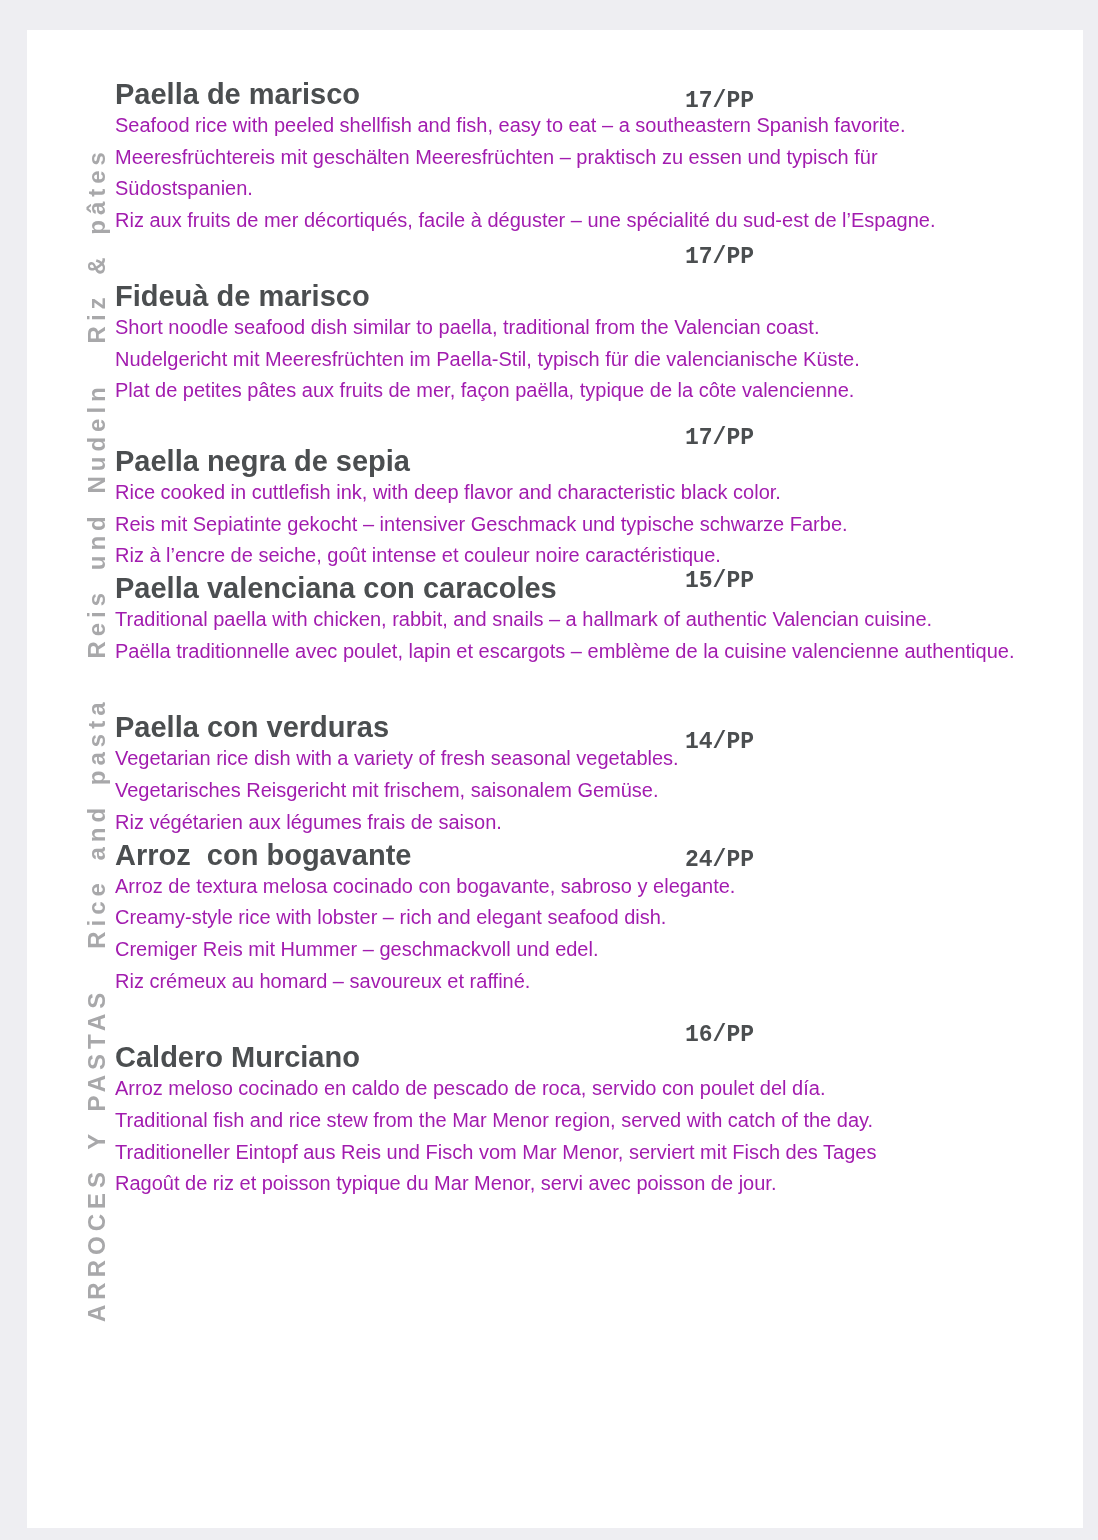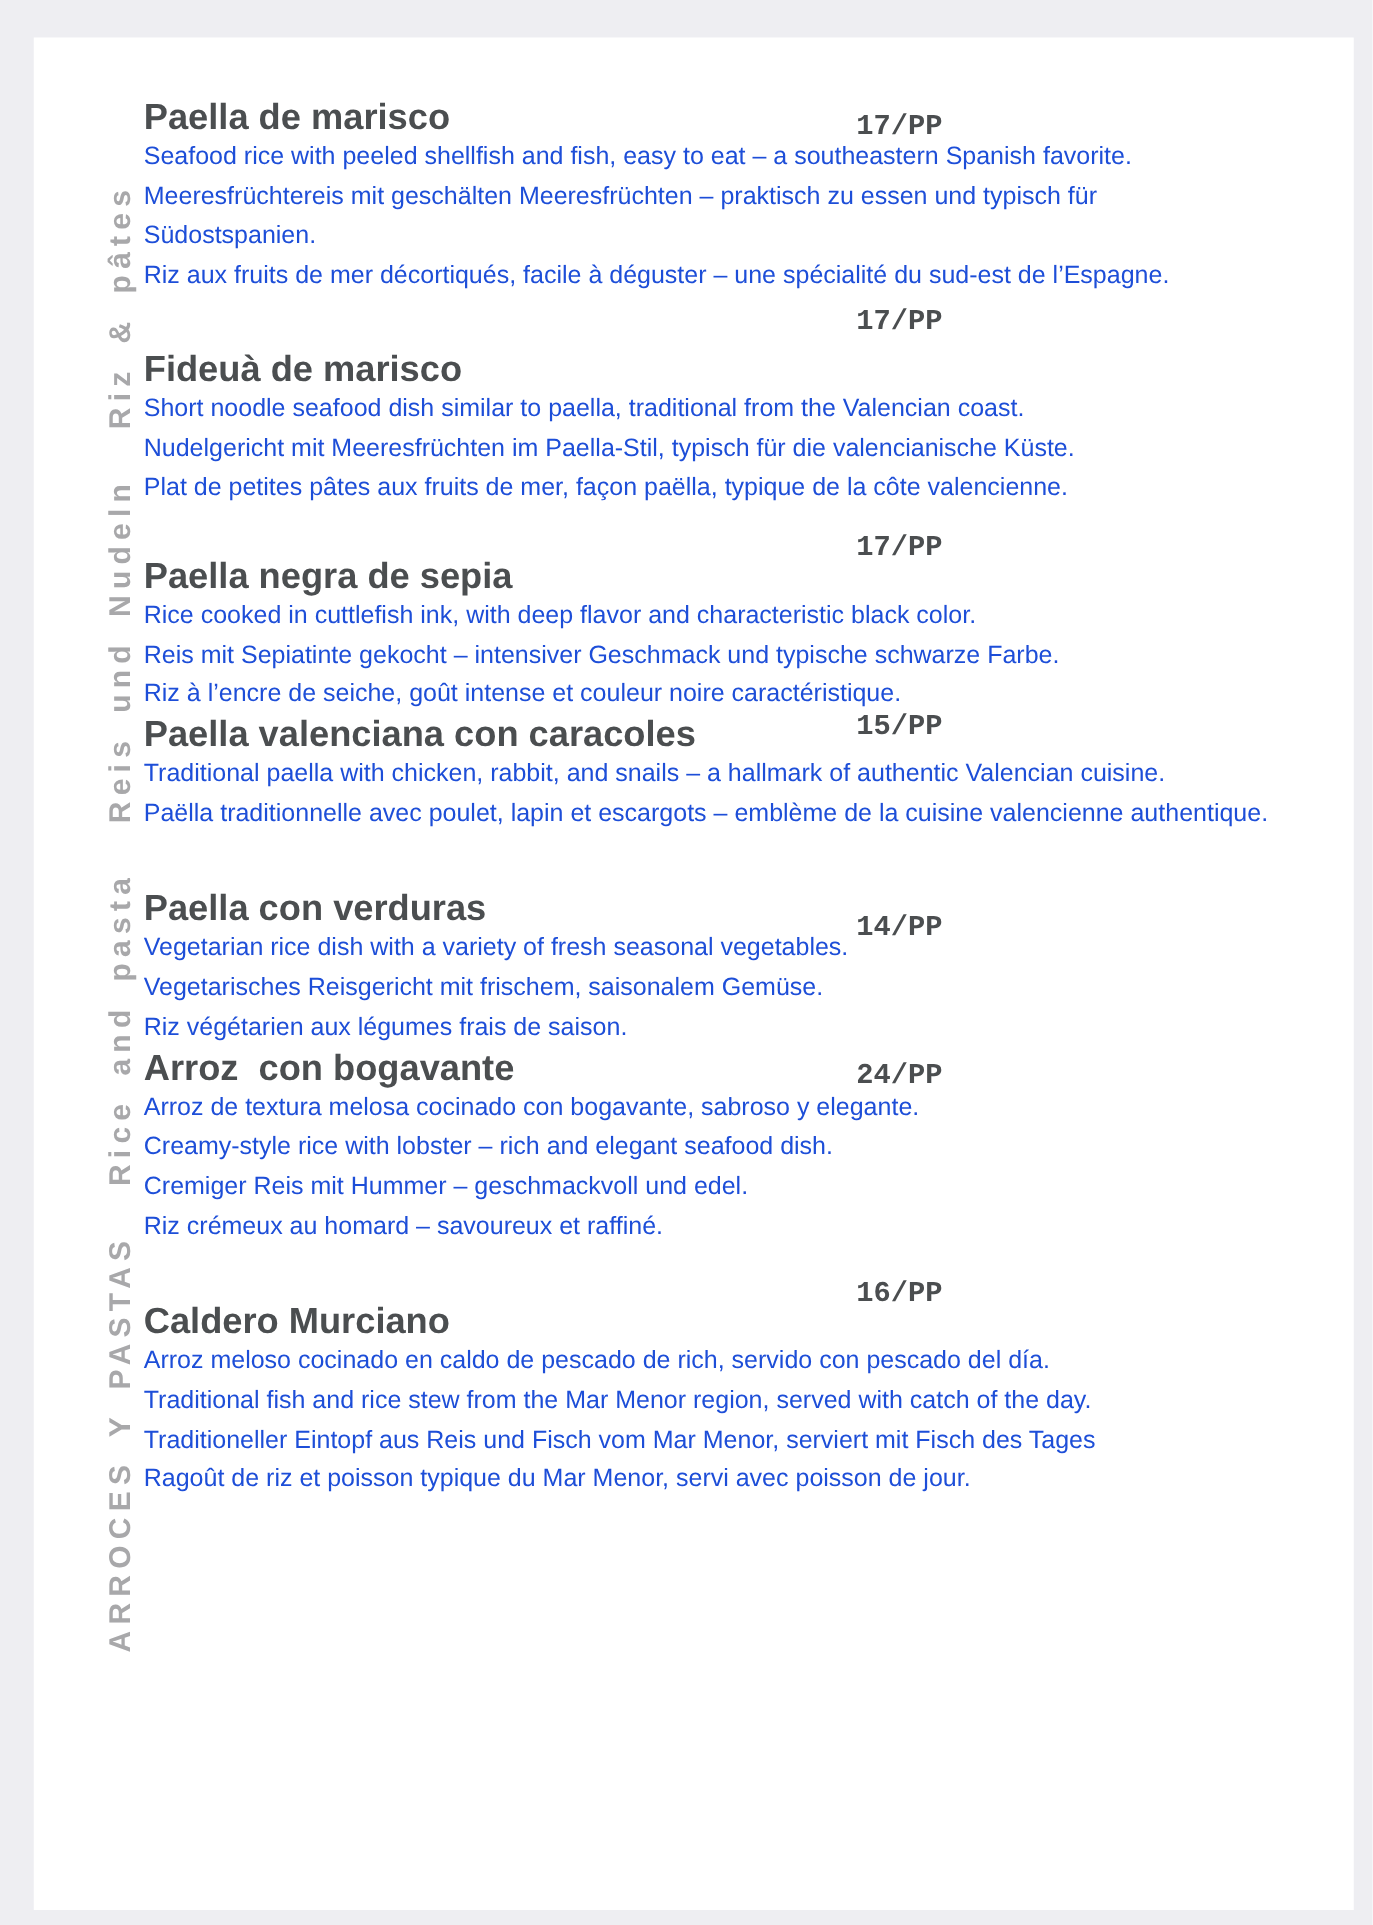--- a/index.html
+++ b/index.html
@@ -53,21 +53,21 @@
     font-size: 23px;
     font-weight: bold;
     color: #4b4e50;
     white-space: nowrap;
     font-family: Liberation Mono, monospace;
   }
   .dish p {
     margin: 0;
     font-size: 20px;
     line-height: 31.7px;
-    color: #1d4ed8;
+    color: #a21caf;
   }
   .d2 { margin-top: 43px; }
   .d3 { margin-top: 38px; }
   .d4 { }
   .d5 { margin-top: 44px; }
   .d6 { }
   .d7 { margin-top: 44px; }
   .d1 .price { top: 10px; }
   .d2 .price { top: -36px; }
   .d3 .price { top: -20px; }
@@ -134,19 +134,19 @@
     <div class="price">24/PP</div>
     <p>Arroz de textura melosa cocinado con bogavante, sabroso y elegante.</p>
     <p>Creamy-style rice with lobster – rich and elegant seafood dish.</p>
     <p>Cremiger Reis mit Hummer – geschmackvoll und edel.</p>
     <p>Riz crémeux au homard – savoureux et raffiné.</p>
   </section>
 
   <section class="dish d7">
     <h3>Caldero Murciano</h3>
     <div class="price">16/PP</div>
-    <p>Arroz meloso cocinado en caldo de pescado de rich, servido con pescado del día.</p>
+    <p>Arroz meloso cocinado en caldo de pescado de roca, servido con poulet del día.</p>
     <p>Traditional fish and rice stew from the Mar Menor region, served with catch of the day.</p>
     <p>Traditioneller Eintopf aus Reis und Fisch vom Mar Menor, serviert mit Fisch des Tages</p>
     <p>Ragoût de riz et poisson typique du Mar Menor, servi avec poisson de jour.</p>
   </section>
 
 </div>
 
 </body></html>

